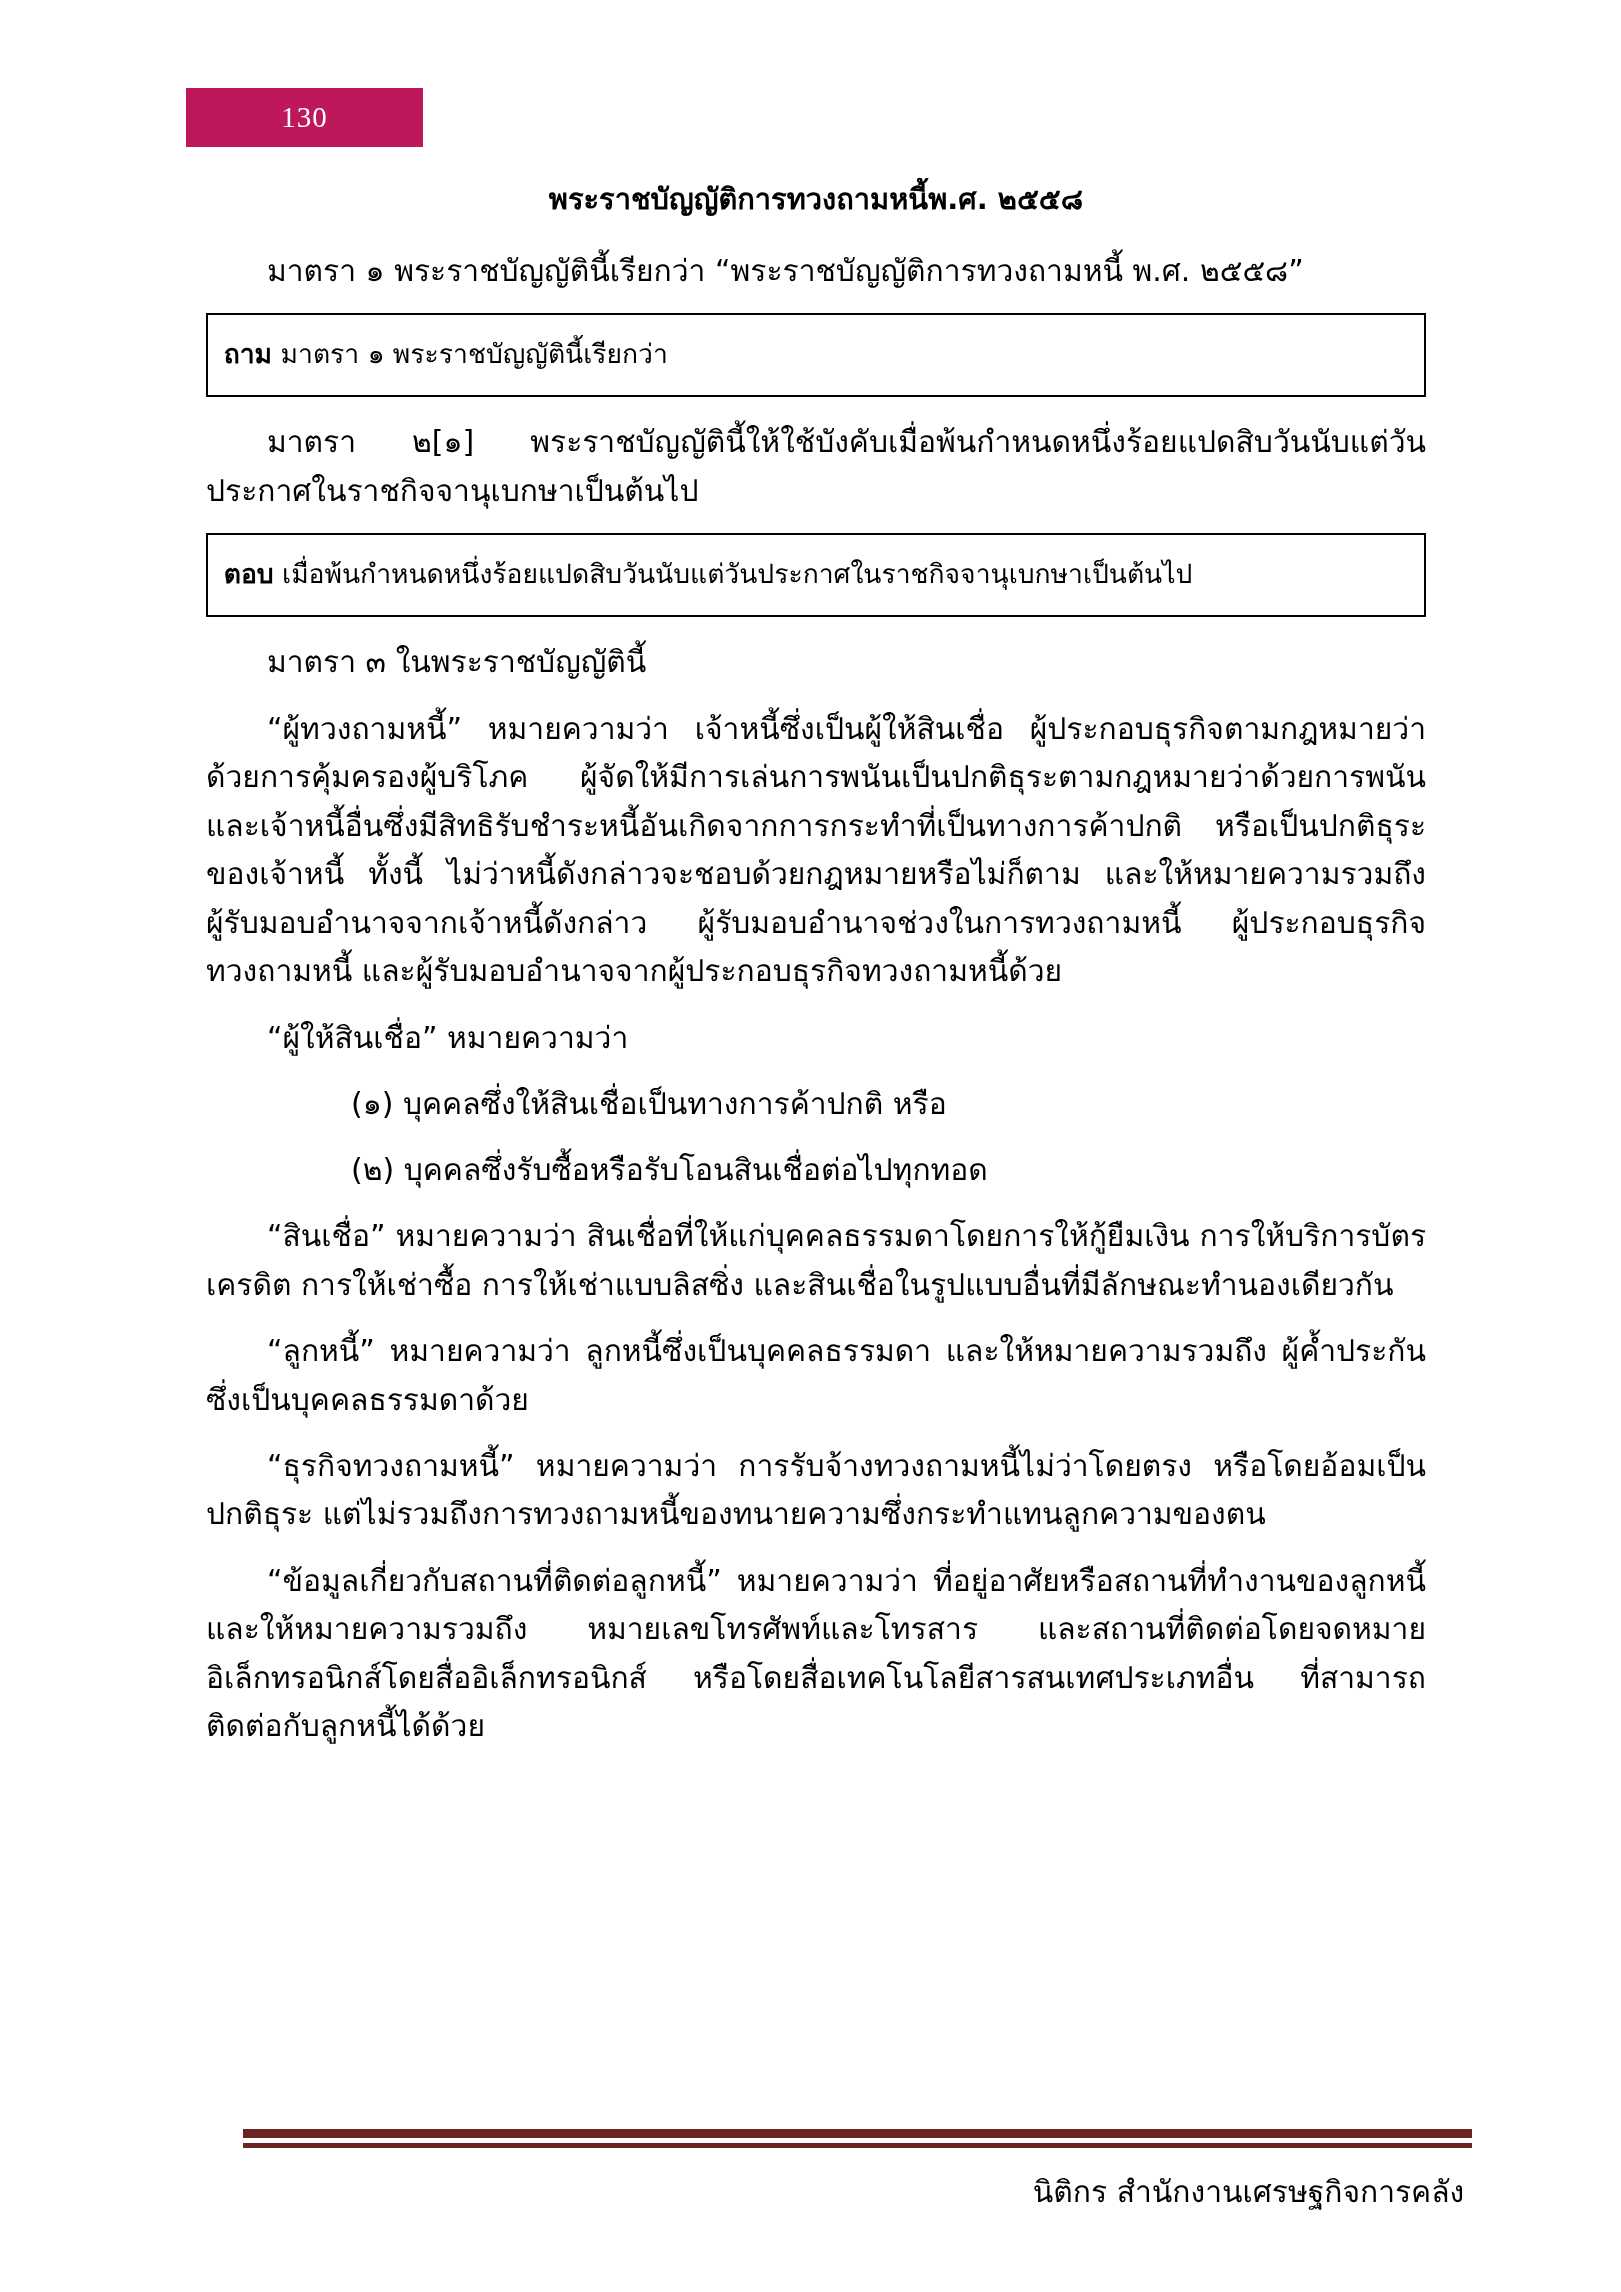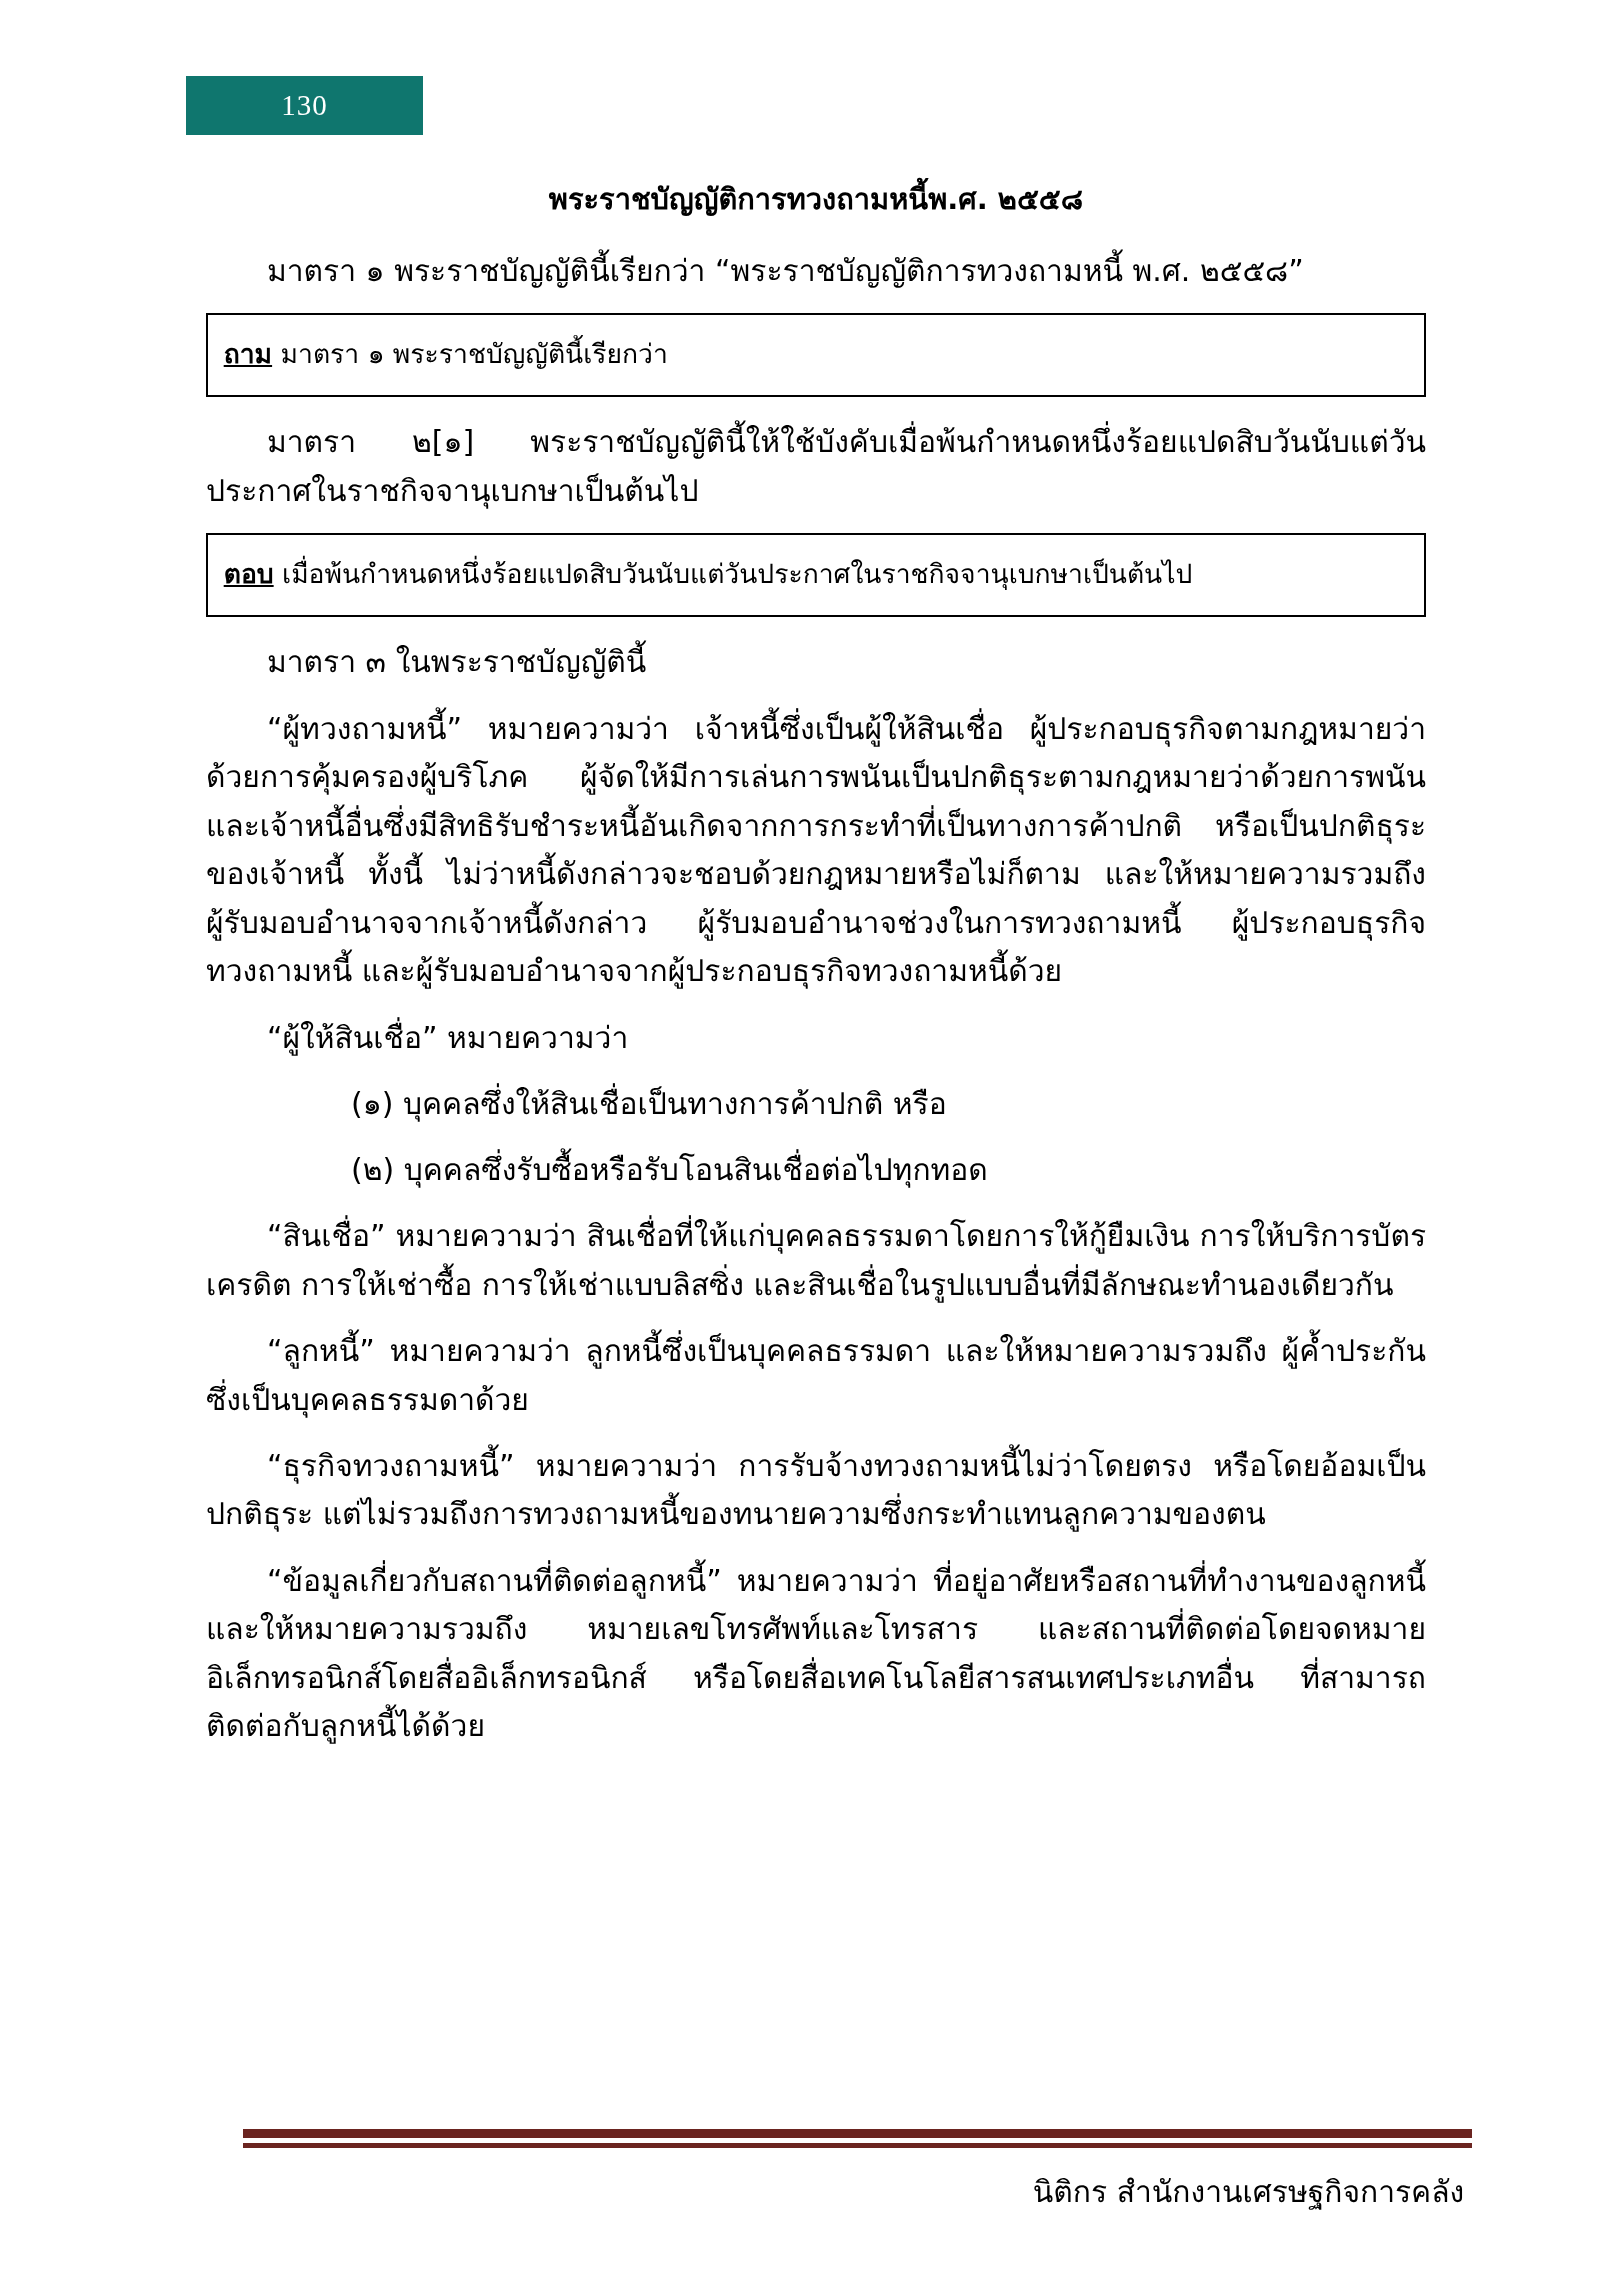--- a/index.html
+++ b/index.html
@@ -17,24 +17,24 @@
     font-family: "DejaVu Sans", "Liberation Sans", sans-serif;
     color: #000000;
     box-sizing: border-box;
     overflow: hidden;
   }
 
   
   .page-number-chip {
     position: absolute;
     left: 186px;
-    top: 76px;
+    top: 88px;
     width: 237px;
     height: 59px;
-    background: #0f766e;
+    background: #be185d;
     color: #ffffff;
     font-size: 29px;
     line-height: 59px;
     text-align: center;
     letter-spacing: 1px;
     font-family: "Liberation Serif", "DejaVu Serif", serif;
   }
 
   
   .content {
@@ -78,21 +78,20 @@
     line-height: 1.6;
     margin: 0;
   }
 
   .qa-line + .qa-line {
     margin-top: 27.4px;
   }
 
   .qa-label {
     font-weight: bold;
-    text-decoration: underline;
   }
 
   
   .footer {
     position: absolute;
     left: 149px;
     top: 2129px;
     width: 1323px;
   }
 

